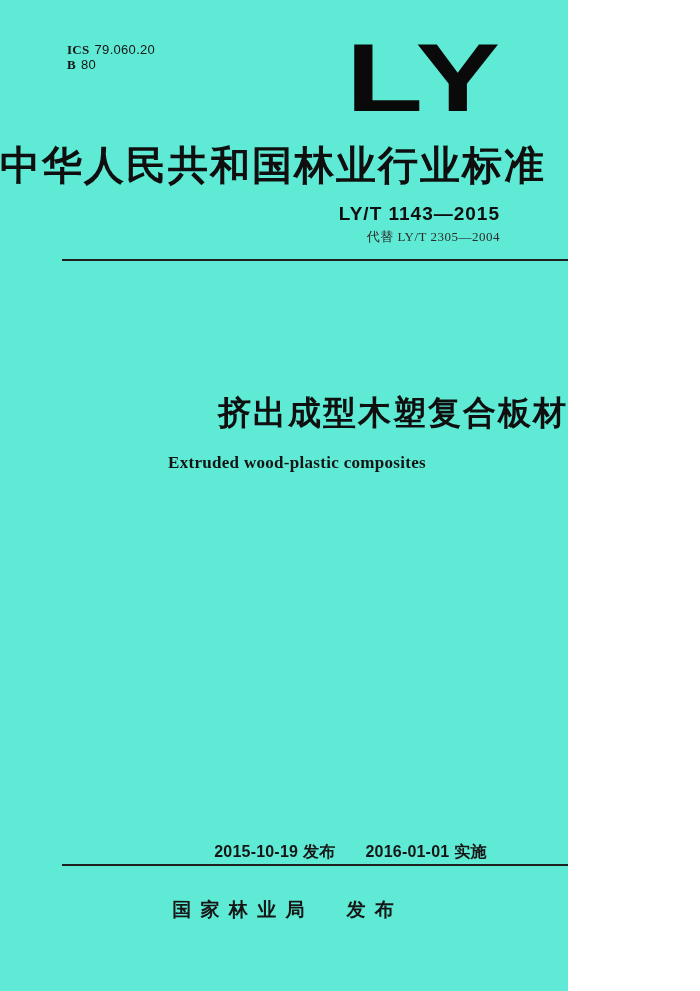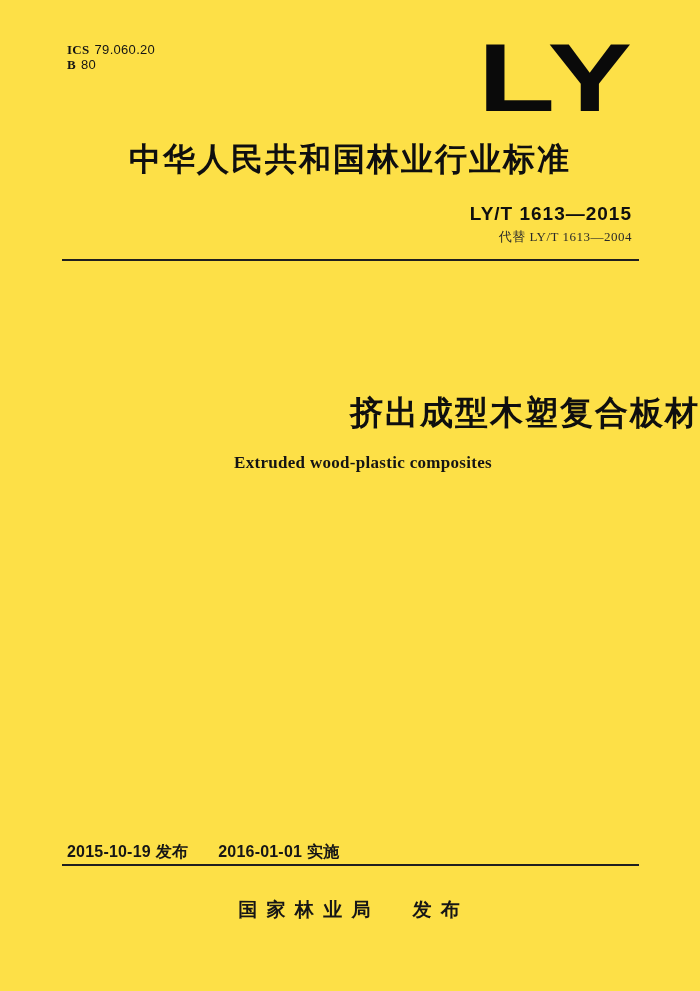--- a/index.html
+++ b/index.html
@@ -2,23 +2,23 @@
 <html><head>
 <meta charset="utf-8">
 <style>
   html, body {
     margin: 0;
     padding: 0;
     background: #ffffff;
   }
   .page {
     position: relative;
-    width: 700px;
+    width: 568px;
     height: 991px;
-    background: #fde047;
+    background: #5eead4;
     color: #141414;
     font-family: "Liberation Sans", sans-serif;
     overflow: hidden;
   }
 
   
   .ics-block {
     position: absolute;
     left: 67px;
     top: 42px;
@@ -50,22 +50,21 @@
     transform-origin: right top;
     color: #0a0a0a;
   }
 
   
   .series-title {
     position: absolute;
     top: 138px;
     left: 0;
     width: 100%;
-    text-align: center;
-    font-size: 32px;
+    font-size: 40px;
     font-weight: bold;
     letter-spacing: 2px;
     color: #0f0f0f;
     white-space: nowrap;
   }
 
   
   .code-block {
     position: absolute;
     top: 203px;
@@ -124,21 +123,21 @@
     margin-left: 13px;
   }
 
   
   .dates-row {
     position: absolute;
     top: 842px;
     left: 67px;
     width: 567px;
     display: flex;
-    justify-content: flex-start;
+    justify-content: center;
     font-size: 16px;
     font-weight: bold;
     letter-spacing: 0.2px;
     color: #161616;
     gap: 30px;
   }
   .date-pair { white-space: nowrap; }
   .date-pair .d { margin-right: 5px; }
 
   
@@ -169,22 +168,22 @@
     <div>
       <span class="lbl">B</span><span class="val">80</span>
     </div>
   </div>
 
   <div class="logo">LY</div>
 
   <div class="series-title">中华人民共和国林业行业标准</div>
 
   <div class="code-block">
-    <div class="standard-code">LY/T 1613—2015</div>
-    <div class="replaces-note">代替 LY/T 1613—2004</div>
+    <div class="standard-code">LY/T 1143—2015</div>
+    <div class="replaces-note">代替 LY/T 2305—2004</div>
   </div>
 
   <div class="rule rule-top"></div>
 
   <div class="doc-title-cn">挤出成型木塑复合板材</div>
   <div class="doc-title-en">Extruded wood-plastic composites</div>
 
   <div class="dates-row">
     <div class="date-pair">
       <span class="d">2015-10-19</span><span>发布</span>

